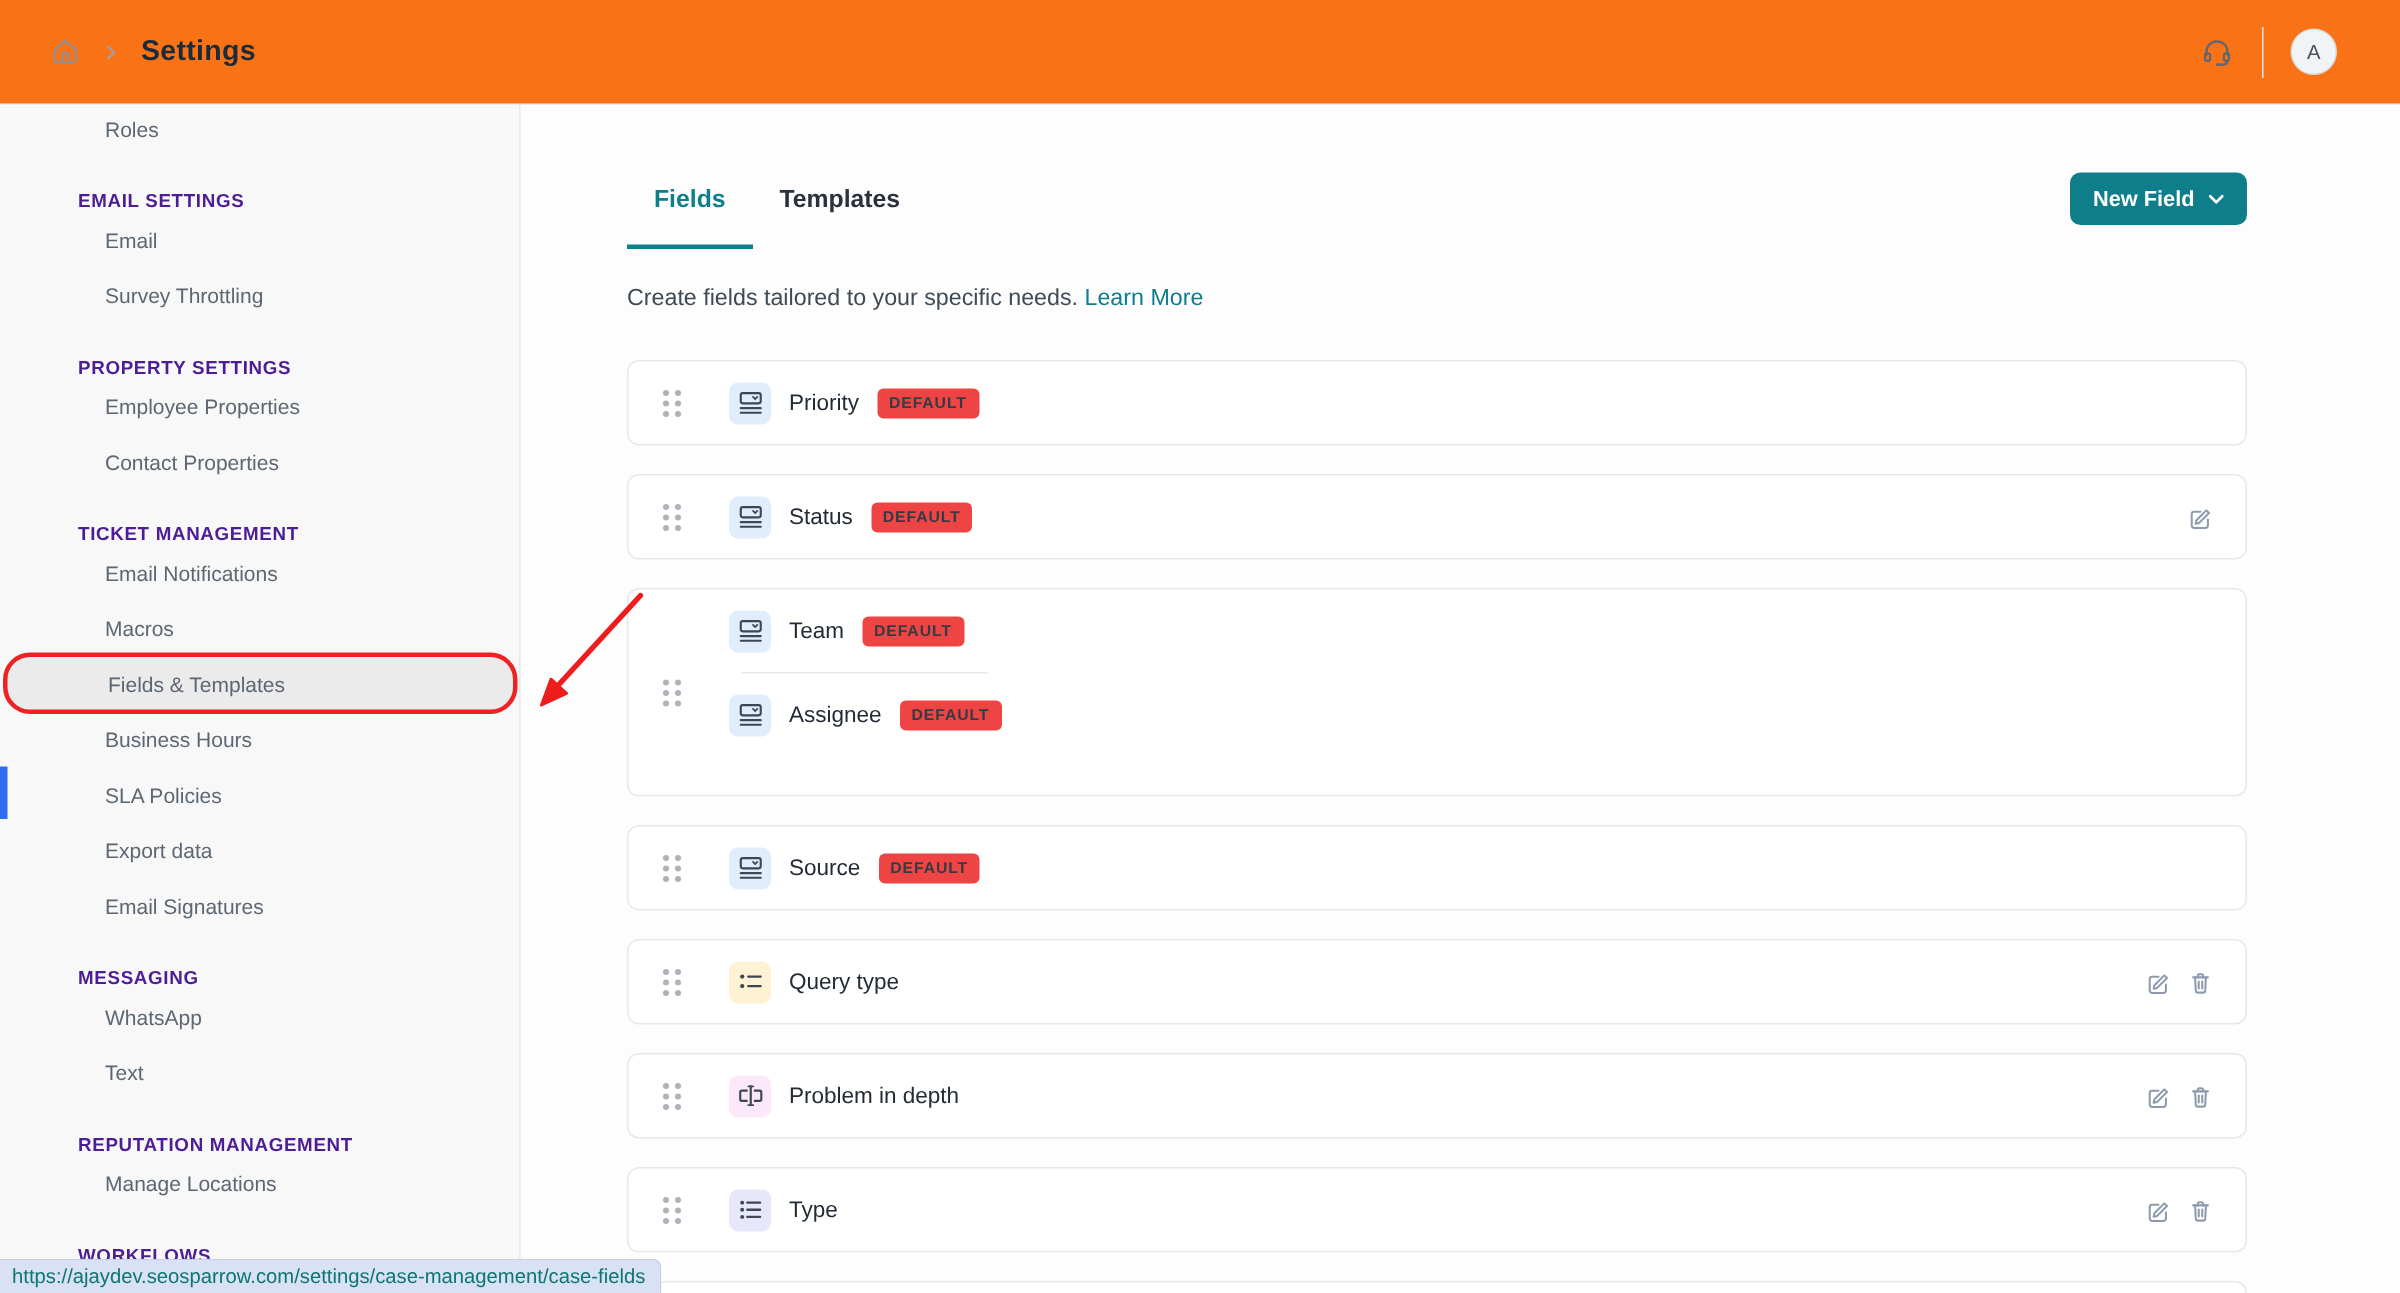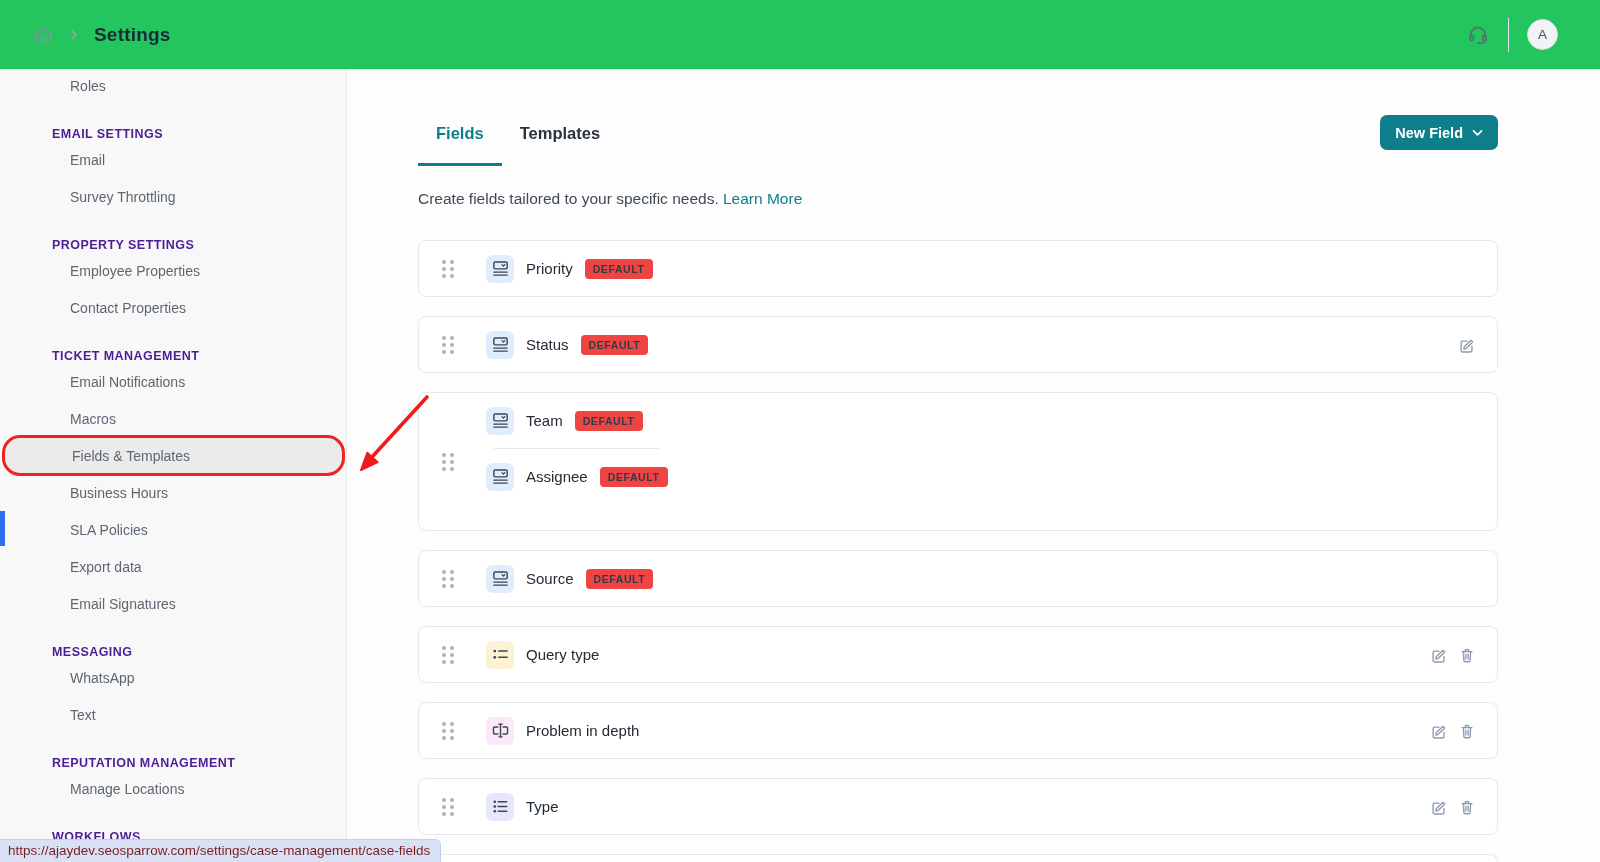--- a/index.html
+++ b/index.html
@@ -1,20 +1,20 @@
 <!DOCTYPE html>
 <html><head>
 <meta charset="utf-8">
 <style>
   * { margin:0; padding:0; box-sizing:border-box; }
   html,body { width:1600px; height:862px; overflow:hidden; background:#ffffff;
     font-family:"Liberation Sans","DejaVu Sans",sans-serif; }
 
   
-  .topbar { position:absolute; top:0; left:0; width:1600px; height:70px; background:#22c55e;
+  .topbar { position:absolute; top:0; left:0; width:1600px; height:70px; background:#f97316;
     border-bottom:1px solid #e9eaec; display:flex; align-items:center; z-index:20; }
   .topbar-left { display:flex; align-items:center; margin-left:33px; gap:14px; }
   .home-btn svg { display:block; }
   .crumb-sep { color:#9aa2ab; display:flex; }
   .page-title { font-size:19px; font-weight:700; color:#1c2b3a; letter-spacing:.2px; }
   .topbar-right { margin-left:auto; display:flex; align-items:center; margin-right:42px; gap:18px; }
   .v-divider { width:1px; height:34px; background:#e3e5e8; }
   .avatar { width:31px; height:31px; border-radius:50%; background:#f2f3f4; border:1px solid #d8dbdf;
     display:flex; align-items:center; justify-content:center; font-size:13.5px; color:#4a5360; font-weight:500; }
 
@@ -63,21 +63,21 @@
     letter-spacing:.6px; border-radius:4px; padding:4px 8px; }
   .actions { margin-left:auto; display:flex; gap:10px; padding-right:21px; }
   .actions .abtn { background:none; border:none; padding:0; cursor:pointer; color:#8d9aae; display:flex; }
 
   
   .annotation { position:absolute; inset:0; width:1600px; height:862px; pointer-events:none; z-index:40; }
 
   
   .status-url { position:absolute; left:0; bottom:0; z-index:60; background:#d8e1f6; border:1px solid #c3cfec;
     border-left:none; border-bottom:none; border-top-right-radius:6px; padding:3px 10px 4px 8px;
-    font-size:13.5px; color:#7f1d1d; }
+    font-size:13.5px; color:#0f766e; }
 </style>
 </head>
 <body>
 
 <header class="topbar">
   <div class="topbar-left">
     <span class="home-btn">
       <svg width="21" height="21" viewBox="0 0 22 22" fill="none" stroke="#8a929b" stroke-width="1.5" stroke-linejoin="round">
         <path d="M3.5 9.8 L11 3.4 L18.5 9.8 V17 a1.6 1.6 0 0 1 -1.6 1.6 H5.1 A1.6 1.6 0 0 1 3.5 17 Z"></path>
         <path d="M8.8 18.4 V13.6 a2.2 2.2 0 0 1 4.4 0 V18.4"></path>

